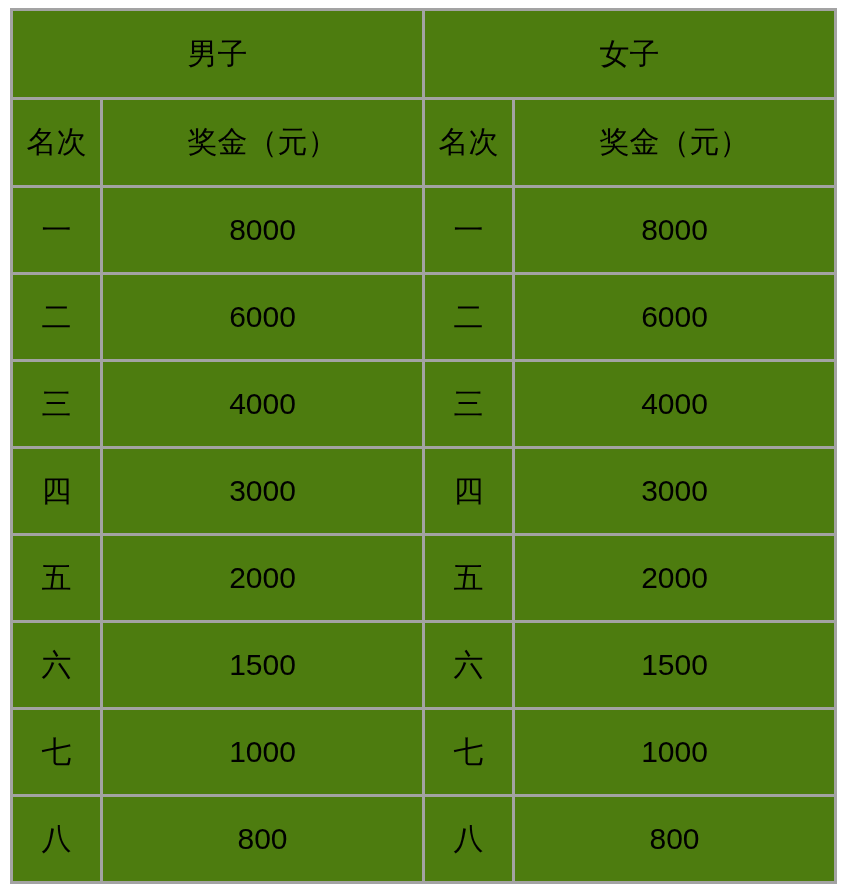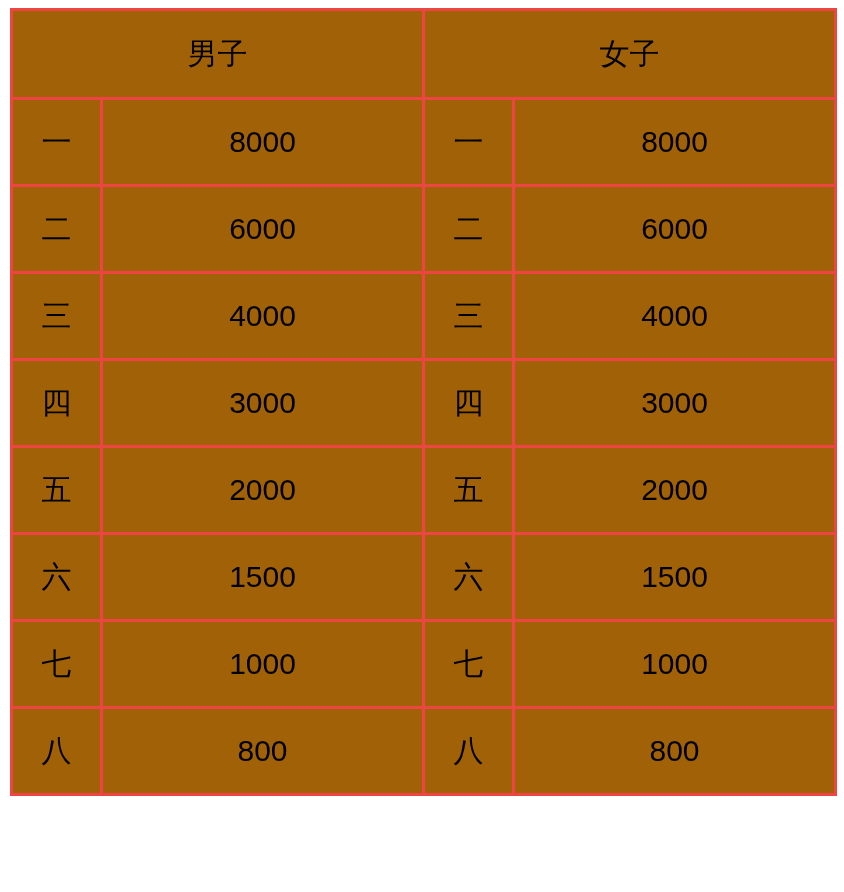--- a/index.html
+++ b/index.html
@@ -11,26 +11,26 @@
     font-family: "Liberation Sans", sans-serif;
     color: #000000;
   }
   table.prize-table {
     border-collapse: collapse;
     table-layout: fixed;
     margin: 8px 10px;
     width: 824px;
   }
   table.prize-table td {
-    border: 3px solid #ef4444;
+    border: 3px solid #a3a3a3;
     text-align: center;
     vertical-align: middle;
     font-size: 30px;
     padding: 0;
-    background: #a16207;
+    background: #4d7c0f;
   }
   tr.group-row td { height: 86px; }
   tr.colhead-row td { height: 85px; }
   tr.data-row td { height: 84px; }
   col.rank-col { width: 90px; }
   col.prize-col { width: 322px; }
 </style>
 </head>
 <body>
 
@@ -38,20 +38,26 @@
   <colgroup>
     <col class="rank-col">
     <col class="prize-col">
     <col class="rank-col">
     <col class="prize-col">
   </colgroup>
   <tbody>
     <tr class="group-row">
       <td colspan="2">男子</td>
       <td colspan="2">女子</td>
+    </tr>
+    <tr class="colhead-row">
+      <td>名次</td>
+      <td>奖金（元）</td>
+      <td>名次</td>
+      <td>奖金（元）</td>
     </tr>
     <tr class="data-row">
       <td>一</td>
       <td>8000</td>
       <td>一</td>
       <td>8000</td>
     </tr>
     <tr class="data-row">
       <td>二</td>
       <td>6000</td>

